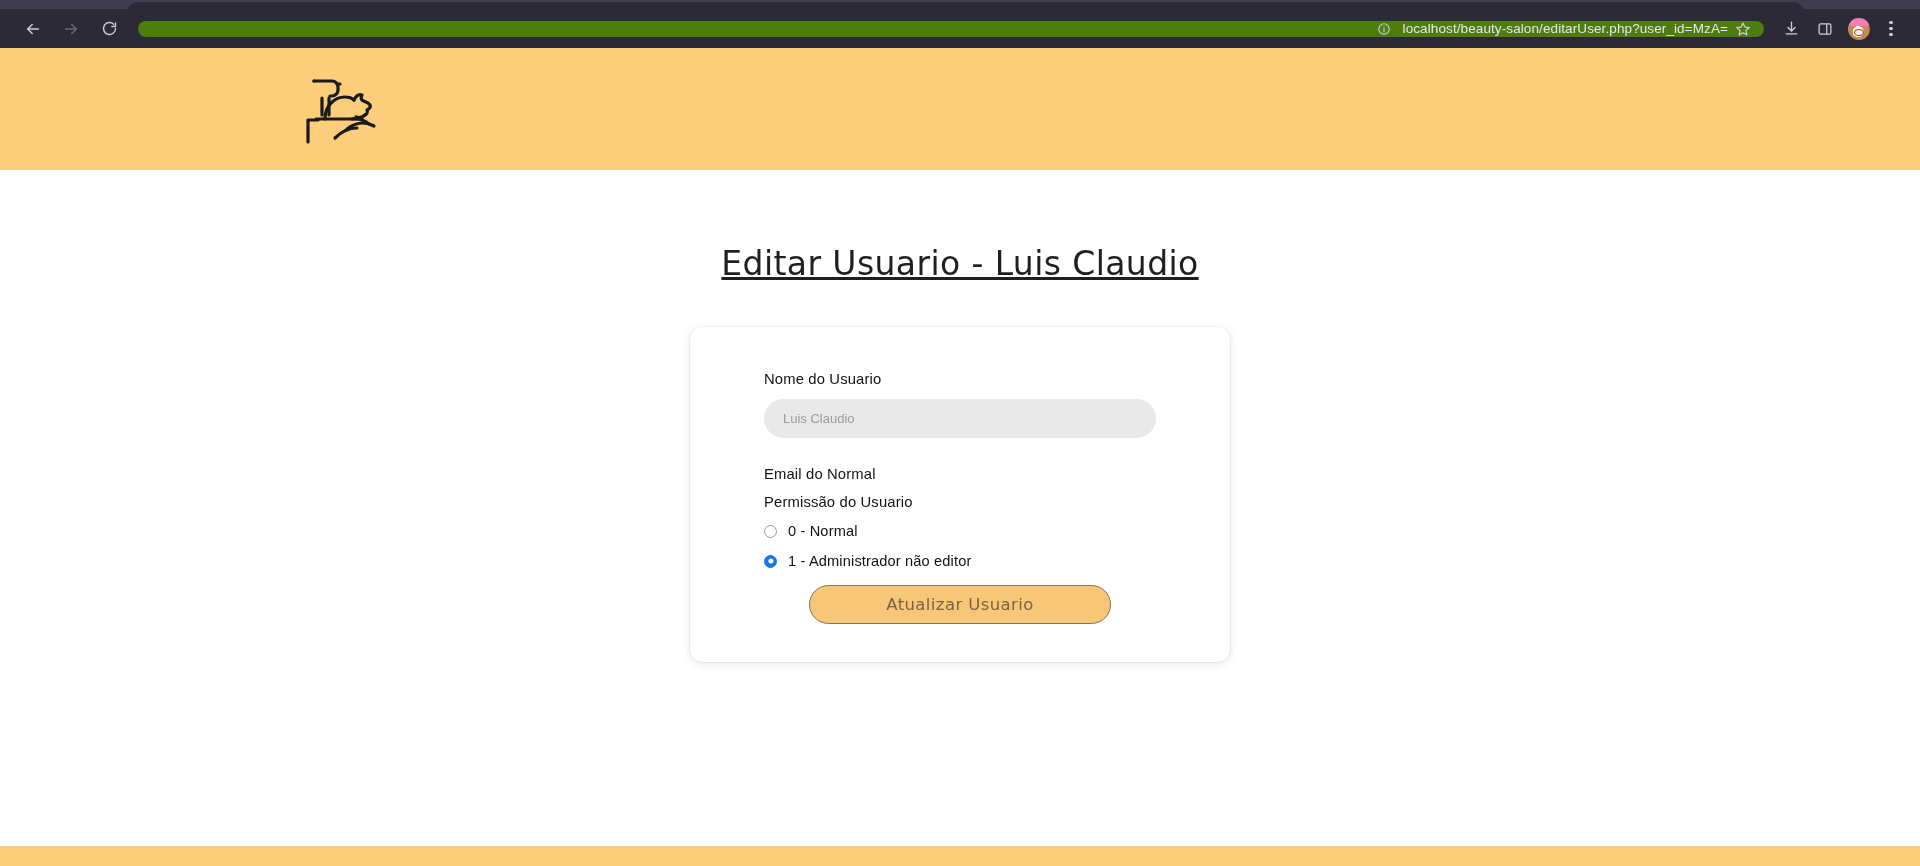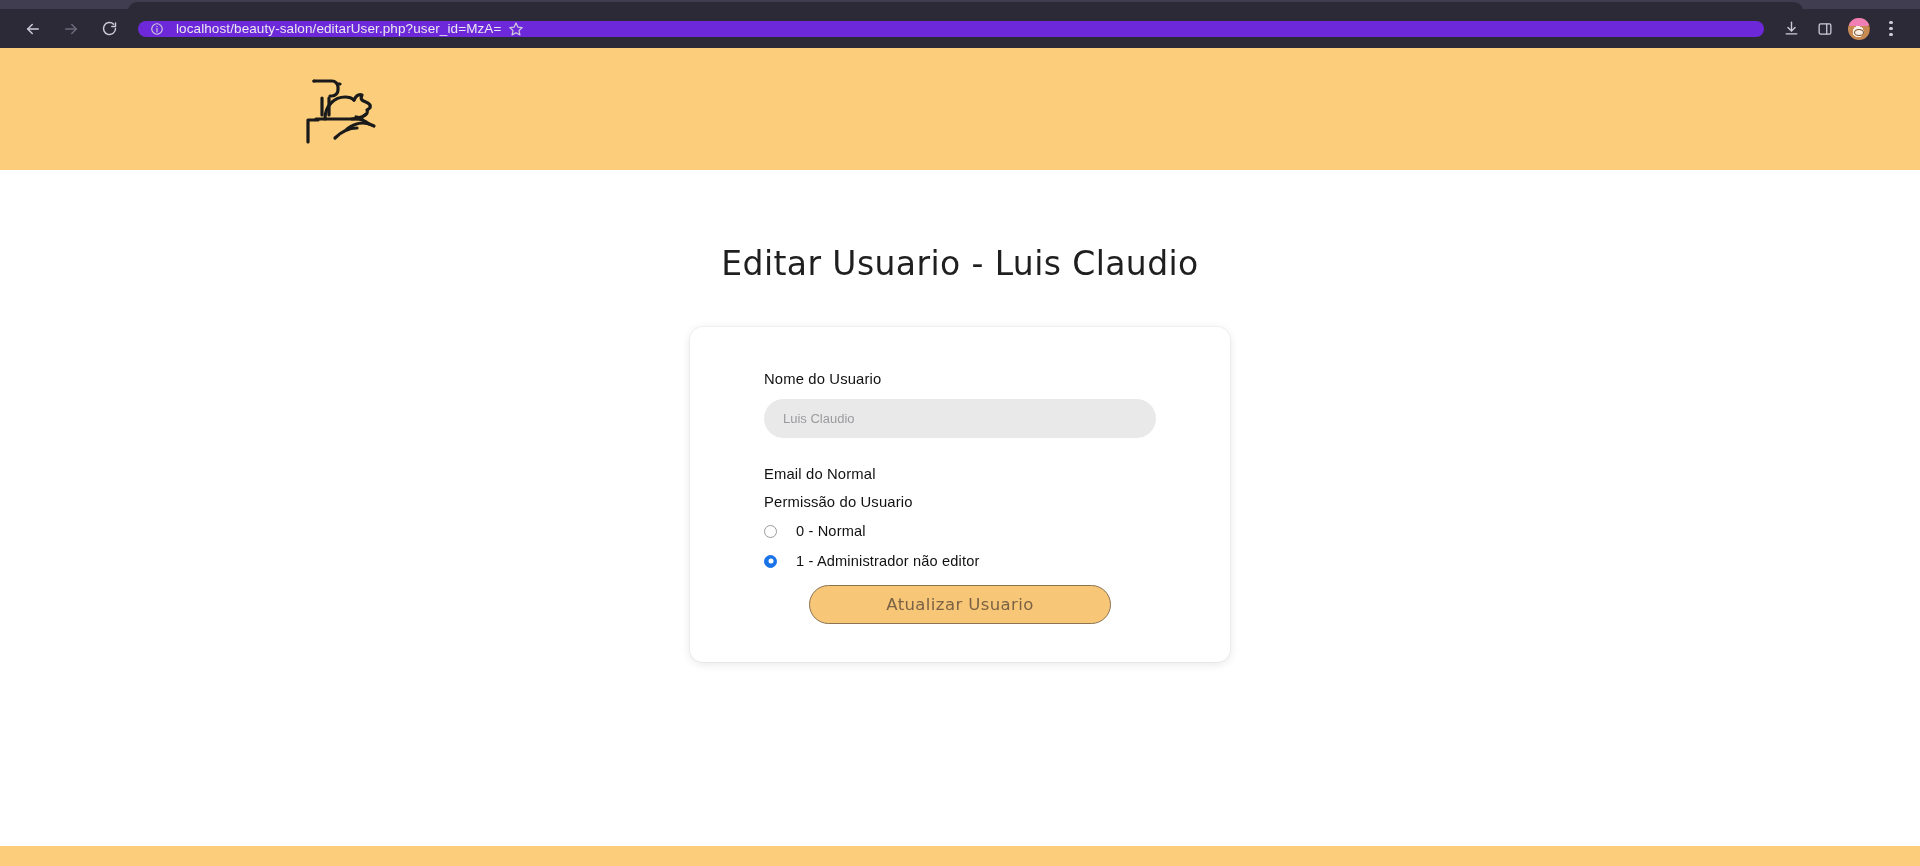--- a/index.html
+++ b/index.html
@@ -49,28 +49,29 @@
     color: #cfcbdb;
     border-radius: 50%;
     flex: none;
   }
   .nav-btn.disabled { color: #6e6a7c; }
   .nav-btn svg { display: block; }
 
   #omnibox {
     flex: 1;
     height: 16px;
-    background: #6d28d9;
+    background: #4d7c0f;
     border-radius: 16px;
     display: flex;
     align-items: center;
     margin-left: 10px;
     margin-right: 10px;
     padding: 0 6px 0 8px;
     min-width: 0;
+    justify-content: flex-end;
   }
   #omnibox .site-info {
     width: 22px; height: 22px;
     display: flex; align-items: center; justify-content: center;
     color: #cfcbdb; flex: none;
   }
   #url-text {
     color: #e9e7f0;
     font-size: 13.5px;
     padding-left: 8px;
@@ -194,20 +195,21 @@
     align-items: center;
     padding-top: 74px;
   }
   #page-title {
     font-family: "DejaVu Sans", sans-serif;
     font-size: 33px;
     font-weight: 400;
     color: #1f1f1f;
     letter-spacing: .4px;
     margin-bottom: 44px;
+    text-decoration: underline;
   }
 
   #form-card {
     width: 540px;
     background: #ffffff;
     border-radius: 13px;
     box-shadow: 0 2px 10px rgba(0,0,0,.10), 0 0 0 1px rgba(0,0,0,.035);
     padding: 44px 74px 38px 74px;
   }
   .field-label {
@@ -229,21 +231,21 @@
     outline: none;
     display: block;
     margin-bottom: 28px;
   }
   .text-input::placeholder { color: #9b9b9e; }
 
   .radio-group { margin-top: 2px; }
   .radio-row {
     display: flex;
     align-items: center;
-    gap: 19px;
+    gap: 11px;
     margin-top: 14px;
   }
   .radio-row:first-child { margin-top: 13px; }
   .radio-dot {
     width: 13px; height: 13px;
     border-radius: 50%;
     border: 1.4px solid #9a9a9e;
     background: #ffffff;
     flex: none;
     position: relative;

